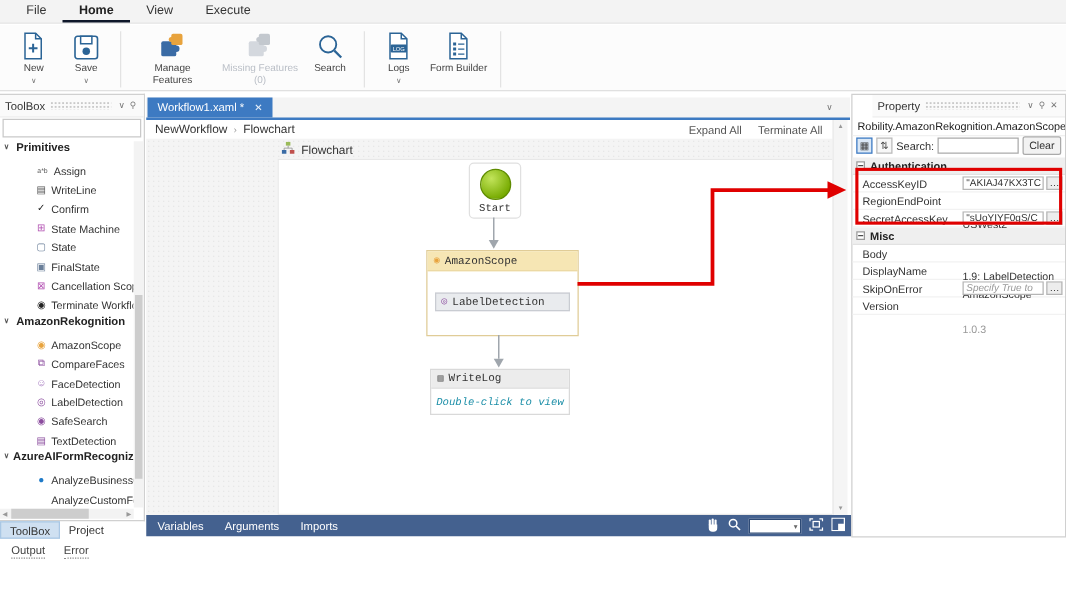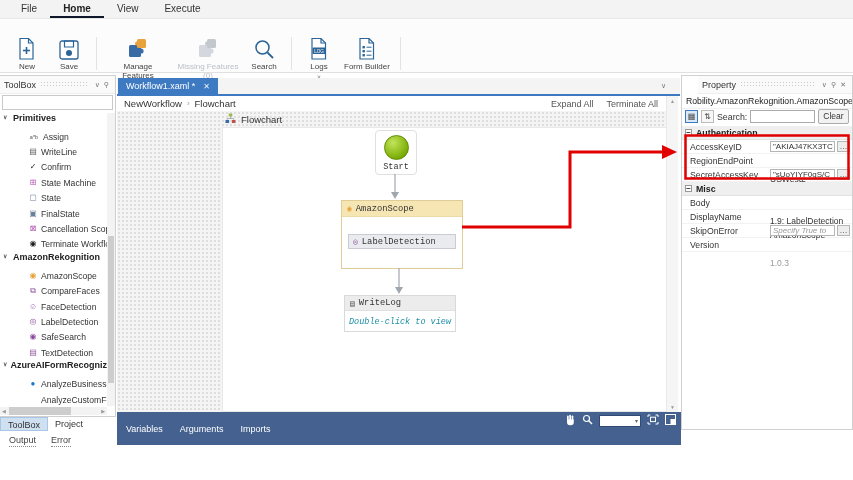--- a/index.html
+++ b/index.html
@@ -7,21 +7,21 @@
        font-family:"Liberation Sans",sans-serif;font-size:9px;color:#333;}
 
   
   .menubar{position:absolute;left:0;top:0;width:853px;height:19px;background:#f3f3f3;
            border-bottom:1px solid #e6e6e6;display:flex;align-items:stretch;padding-left:8px;box-sizing:border-box;}
   .menu-item{padding:0 13px;line-height:18px;font-size:10px;color:#333;}
   .menu-item.active{font-weight:bold;border-bottom:2px solid #0f172a;color:#222;}
 
   
   .ribbon{position:absolute;left:0;top:20px;width:853px;height:53px;background:#fcfcfc;
-          border-bottom:1px solid #e0e0e0;display:flex;align-items:flex-start;padding:15px 4px 0 6px;box-sizing:border-box;}
+          border-bottom:1px solid #e0e0e0;display:flex;align-items:flex-start;padding:3px 4px 0 6px;box-sizing:border-box;}
   .rbtn{display:flex;flex-direction:column;align-items:center;min-width:34px;max-width:62px;
         padding:1px 4px;font-size:8px;line-height:8.5px;color:#444;text-align:center;}
   .rbtn .ric{height:25px;display:flex;align-items:flex-end;justify-content:center;margin-bottom:2px;}
   .rbtn .drop{font-size:6px;color:#777;margin-top:1px;}
   .rbtn.disabled{color:#b9bec6;}
   .rsep{width:1px;align-self:stretch;background:#e3e3e3;margin:2px 6px;}
   .ric svg{display:block;}
 
   
   .panel-head{height:17px;display:flex;align-items:center;padding:0 4px;background:#fafafa;
@@ -90,21 +90,21 @@
   .wl-head{height:14px;background:#ececec;display:flex;align-items:center;gap:4px;padding:0 5px;
            font-size:8.8px;color:#333;border-bottom:1px solid #e0e0e0;}
   .wl-body{height:21px;display:flex;align-items:center;justify-content:center;
            font-size:8.5px;font-style:italic;color:#1d8fa8;}
   .mini-ic{font-size:8px;line-height:9px;flex:none;}
   .canvas-vscroll{position:absolute;left:666px;top:96px;width:12px;height:316px;background:#f5f5f5;
                   border-left:1px solid #e9e9e9;box-sizing:border-box;}
   .cvs-arrow{position:absolute;left:0;right:0;text-align:center;font-size:5px;color:#999;}
 
   
-  .bottombar{position:absolute;left:117px;top:412px;width:564px;height:33px;background:#44618f;
+  .bottombar{position:absolute;left:117px;top:412px;width:564px;height:17px;background:#44618f;
              display:flex;align-items:center;color:#fff;font-size:9px;gap:17px;padding-left:9px;box-sizing:border-box;}
   .bb-right{position:absolute;right:5px;top:0;height:17px;display:flex;align-items:center;gap:6px;}
   .bb-combo{width:42px;height:12px;background:#fff;border:1px solid #2e4a75;display:flex;align-items:center;
             justify-content:flex-end;color:#666;font-size:6px;padding-right:2px;box-sizing:border-box;}
 
   
   .property{position:absolute;left:681px;top:75px;width:172px;height:355px;background:#fff;
             border:1px solid #d0d0d0;box-sizing:border-box;padding-left:16px;}
   .prop-sub{position:absolute;left:0;top:17px;right:0;height:15px;display:flex;align-items:center;
             padding-left:4px;font-size:8.7px;color:#222;border-bottom:1px solid #f0f0f0;white-space:nowrap;overflow:hidden;}

